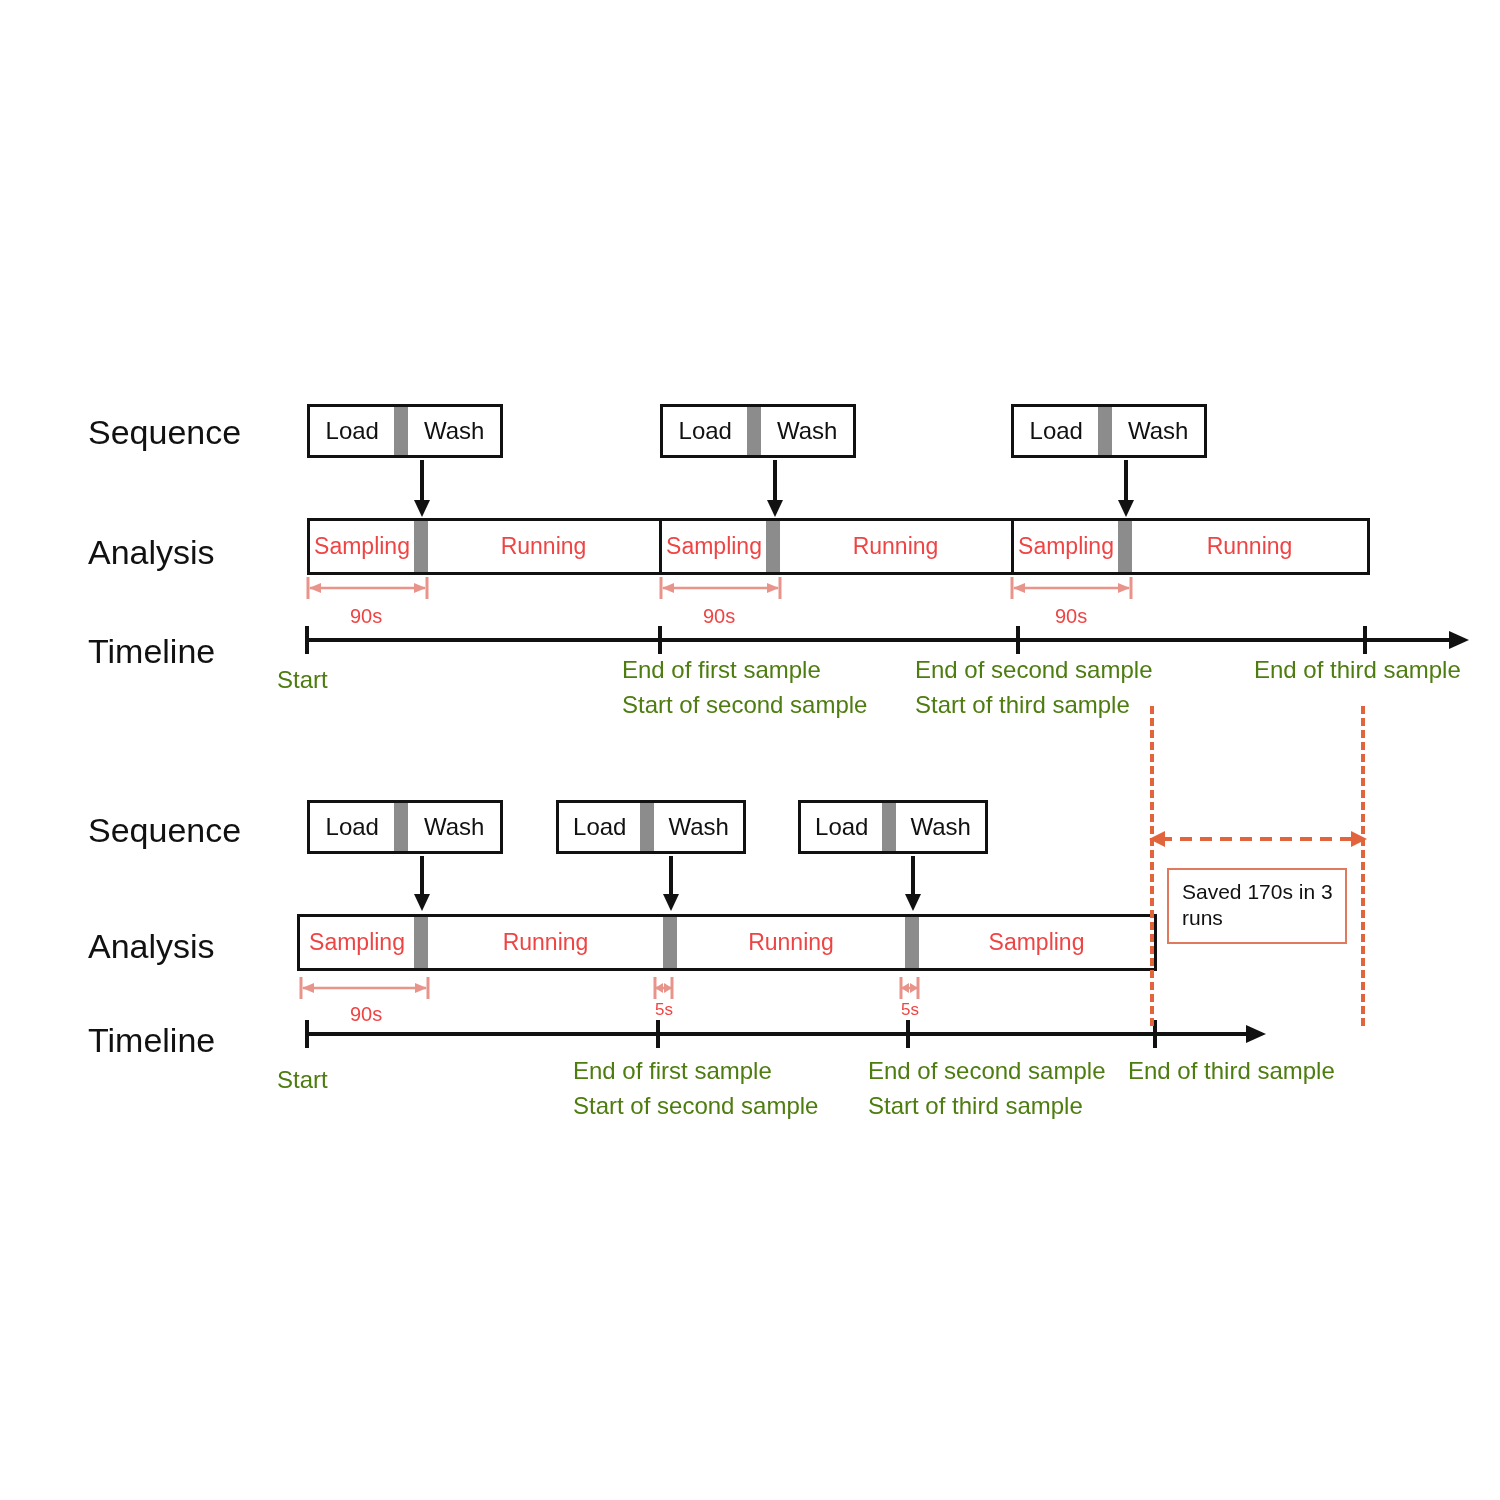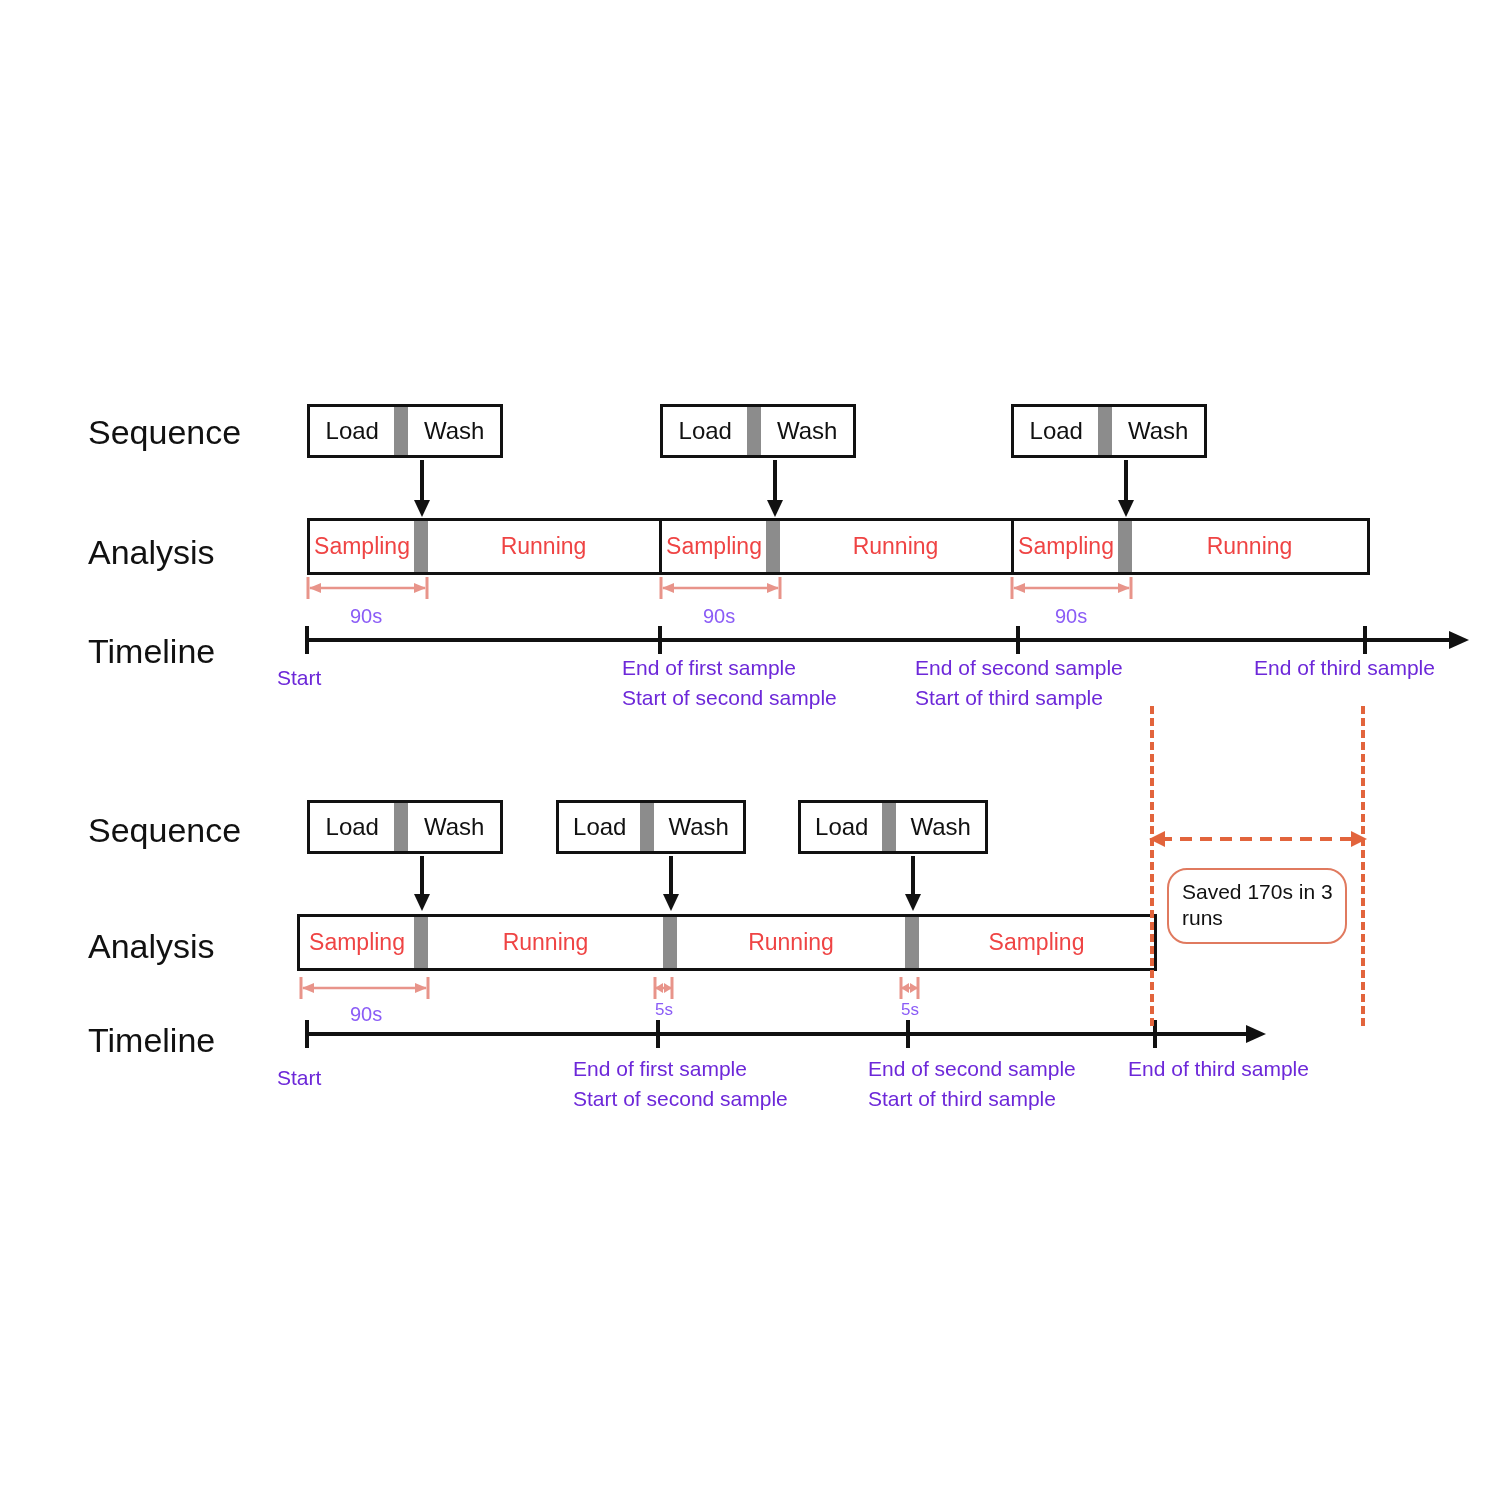--- a/index.html
+++ b/index.html
@@ -73,39 +73,39 @@
   }
   .an-sep{
     flex:0 0 14px;
     background:#8c8c8c;
   }
   .an-div{
     flex:0 0 3px;
     background:#111;
   }
   .tick-label{
-    font-size:21px;
-    color:#6d28d9;
+    font-size:24px;
+    color:#4d7c0f;
     white-space:nowrap;
     line-height:1.45;
   }
 
   
   .meas-label{
     font-size:20px;
-    color:#8b5cf6;
+    color:#ef4444;
     white-space:nowrap;
   }
   .meas-label.tiny{font-size:17px;}
 
   
   .saved-box{
     box-sizing:border-box;
     border:2px solid #e07a5f;
-    border-radius:20px;
+    border-radius:0;
     background:#fff;
     padding:9px 12px 10px 13px;
     font-size:21px;
     line-height:1.25;
     color:#111;
   }
 
   
   .dash-v{
     border-left:4px dashed #e2643c;

